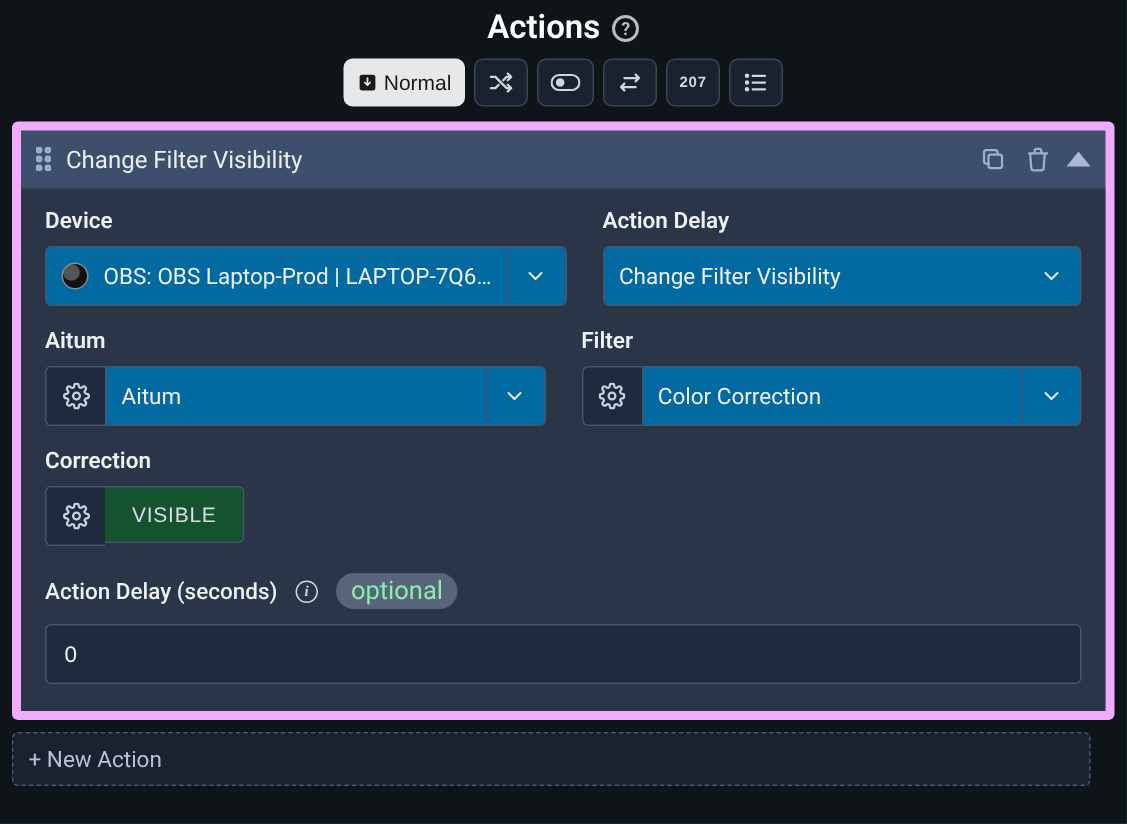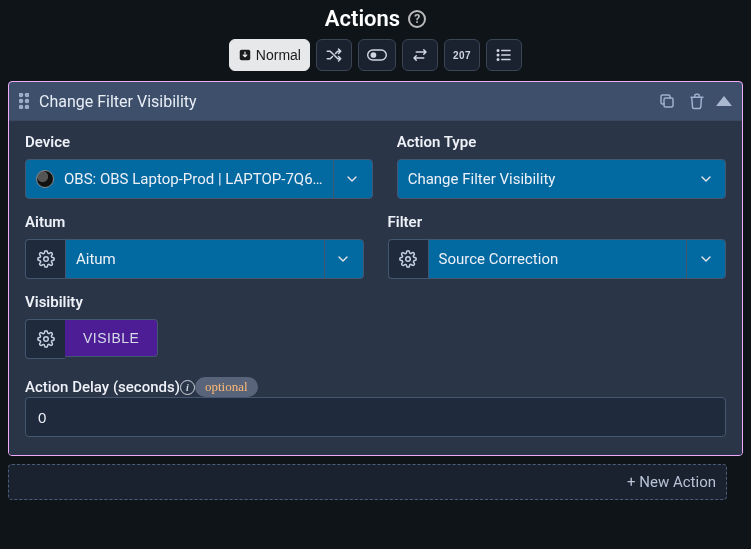--- a/index.html
+++ b/index.html
@@ -59,21 +59,21 @@
     background: #e6e8ea;
     color: #1a1a1a;
     border-color: #e6e8ea;
   }
   .tbtn svg { display:block; }
   .small-num { font-size: 10px; font-weight:700; letter-spacing:0.5px; }
 
   .card {
     margin: 0 8px;
     background: #3d4f6b;
-    border: 1px solid #f0abfc;
+    border: 6px solid #f0abfc;
     border-radius: 4px;
     overflow: hidden;
   }
   .card-header {
     display: flex;
     align-items: center;
     padding: 8px 10px;
     gap: 10px;
   }
   .drag-handle {
@@ -167,38 +167,37 @@
     background: #1f2a3d;
     border: 1px solid #455670;
     color: #d6dde9;
     font-size: 14px;
     font-weight: 500;
     letter-spacing: 0.5px;
     cursor:pointer;
   }
   .seg-btn:first-of-type { border-radius: 0; }
   .seg-btn:last-of-type { border-radius: 0 4px 4px 0; border-left:none; }
-  .seg-btn.active { background: #4c1d95; }
+  .seg-btn.active { background: #14532d; }
 
   .delay-row { margin-top: 18px; }
-  .delay-label-line { display:flex; align-items:center; gap:0; }
+  .delay-label-line { display:flex; align-items:center; gap:12px; margin-bottom:10px; }
   .info-circle {
     width:15px; height:15px; border-radius:50%;
     border:1.5px solid #cfd6e0; color:#cfd6e0;
     font-size:10px; font-style:italic; font-weight:700;
     display:inline-flex; align-items:center; justify-content:center;
     font-family: Georgia, serif;
   }
   .pill {
     background:#59637a;
     border-radius: 999px;
     padding: 2px 10px;
-    font-size: 13px;
-    color:#fdba74;
-    font-family:Liberation Serif, serif;
+    font-size: 17px;
+    color:#86efac;
   }
   .text-input {
     width: 100%;
     height: 40px;
     background: #1f2a3d;
     border: 1px solid #455670;
     border-radius: 4px;
     color: #eef1f7;
     font-size: 15px;
     padding: 0 12px;
@@ -206,21 +205,20 @@
 
   .new-action {
     margin: 8px 24px 0 8px;
     border: 1px dashed #4a5d7a;
     border-radius: 4px;
     padding: 8px 10px;
     color: #b7c2d4;
     font-size: 15px;
     cursor: pointer;
     background: #1a2230;
-    text-align: right;
   }
 
   svg { fill: none; stroke: currentColor; stroke-width: 2; stroke-linecap: round; stroke-linejoin: round; }
 </style>
 </head>
 <body>
 
 <div class="header">
   <span class="header-title">Actions</span>
   <span class="help-circle">?</span>
@@ -303,21 +301,21 @@
           <span class="obs-icon"></span>
           <span class="value">OBS: OBS Laptop-Prod | LAPTOP-7Q6…</span>
           <span class="chev-box">
             <svg width="16" height="16" viewBox="0 0 24 24">
                 <path d="M6 9l6 6 6-6"></path>
               </svg>
           </span>
         </div>
       </div>
       <div class="col">
-        <div class="label">Action Type</div>
+        <div class="label">Action Delay</div>
         <div class="select">
           <span class="value">Change Filter Visibility</span>
           <span class="chev-box">
             <svg width="16" height="16" viewBox="0 0 24 24">
                 <path d="M6 9l6 6 6-6"></path>
               </svg>
           </span>
         </div>
       </div>
     </div>
@@ -345,34 +343,34 @@
       <div class="col">
         <div class="label">Filter</div>
         <div class="split-wrap">
           <div class="gear-box">
             <svg width="18" height="18" viewBox="0 0 24 24">
                 <circle cx="12" cy="12" r="3"></circle>
                 <path d="M19.4 15a1.7 1.7 0 0 0 .3 1.8l.1.1a2 2 0 1 1-2.8 2.8l-.1-.1a1.7 1.7 0 0 0-1.8-.3 1.7 1.7 0 0 0-1 1.5V21a2 2 0 1 1-4 0v-.1a1.7 1.7 0 0 0-1.1-1.5 1.7 1.7 0 0 0-1.8.3l-.1.1a2 2 0 1 1-2.8-2.8l.1-.1a1.7 1.7 0 0 0 .3-1.8 1.7 1.7 0 0 0-1.5-1H3a2 2 0 1 1 0-4h.1a1.7 1.7 0 0 0 1.5-1.1 1.7 1.7 0 0 0-.3-1.8l-.1-.1a2 2 0 1 1 2.8-2.8l.1.1a1.7 1.7 0 0 0 1.8.3H9a1.7 1.7 0 0 0 1-1.5V3a2 2 0 1 1 4 0v.1a1.7 1.7 0 0 0 1 1.5 1.7 1.7 0 0 0 1.8-.3l.1-.1a2 2 0 1 1 2.8 2.8l-.1.1a1.7 1.7 0 0 0-.3 1.8V9a1.7 1.7 0 0 0 1.5 1H21a2 2 0 1 1 0 4h-.1a1.7 1.7 0 0 0-1.5 1z"></path>
               </svg>
           </div>
           <div class="select has-left-addon chev-split" style="flex:1">
-            <span class="value">Source Correction</span>
+            <span class="value">Color Correction</span>
             <span class="chev-box">
               <svg width="16" height="16" viewBox="0 0 24 24">
                   <path d="M6 9l6 6 6-6"></path>
                 </svg>
             </span>
           </div>
         </div>
       </div>
     </div>
 
     <div class="row" style="margin-bottom:0">
       <div class="col">
-        <div class="label">Visibility</div>
+        <div class="label">Correction</div>
         <div class="split-wrap">
           <div class="gear-box">
             <svg width="18" height="18" viewBox="0 0 24 24">
                 <circle cx="12" cy="12" r="3"></circle>
                 <path d="M19.4 15a1.7 1.7 0 0 0 .3 1.8l.1.1a2 2 0 1 1-2.8 2.8l-.1-.1a1.7 1.7 0 0 0-1.8-.3 1.7 1.7 0 0 0-1 1.5V21a2 2 0 1 1-4 0v-.1a1.7 1.7 0 0 0-1.1-1.5 1.7 1.7 0 0 0-1.8.3l-.1.1a2 2 0 1 1-2.8-2.8l.1-.1a1.7 1.7 0 0 0 .3-1.8 1.7 1.7 0 0 0-1.5-1H3a2 2 0 1 1 0-4h.1a1.7 1.7 0 0 0 1.5-1.1 1.7 1.7 0 0 0-.3-1.8l-.1-.1a2 2 0 1 1 2.8-2.8l.1.1a1.7 1.7 0 0 0 1.8.3H9a1.7 1.7 0 0 0 1-1.5V3a2 2 0 1 1 4 0v.1a1.7 1.7 0 0 0 1 1.5 1.7 1.7 0 0 0 1.8-.3l.1-.1a2 2 0 1 1 2.8 2.8l-.1.1a1.7 1.7 0 0 0-.3 1.8V9a1.7 1.7 0 0 0 1.5 1H21a2 2 0 1 1 0 4h-.1a1.7 1.7 0 0 0-1.5 1z"></path>
               </svg>
           </div>
           <div class="seg-group">
             <button class="seg-btn active">VISIBLE</button>
           </div>

